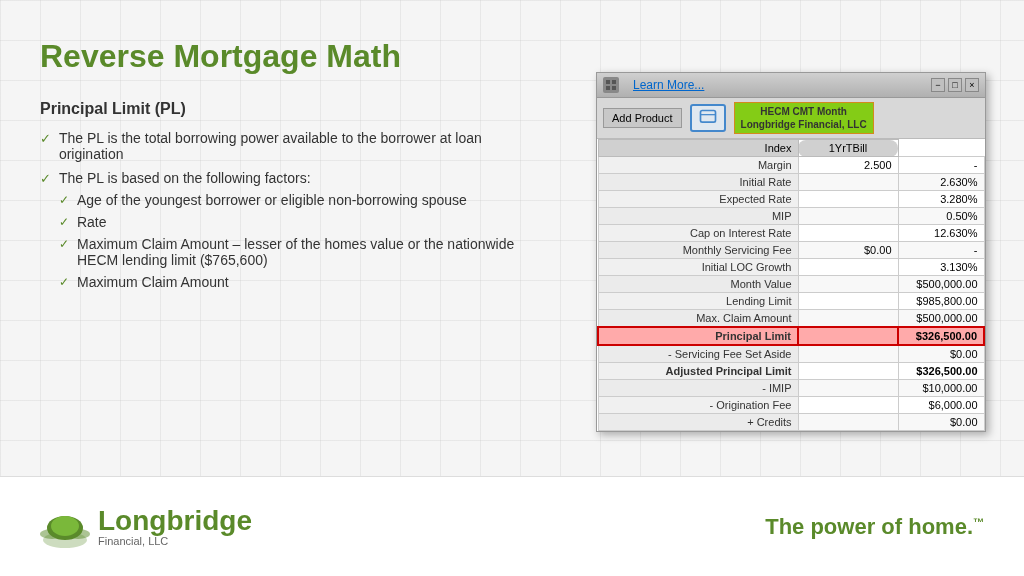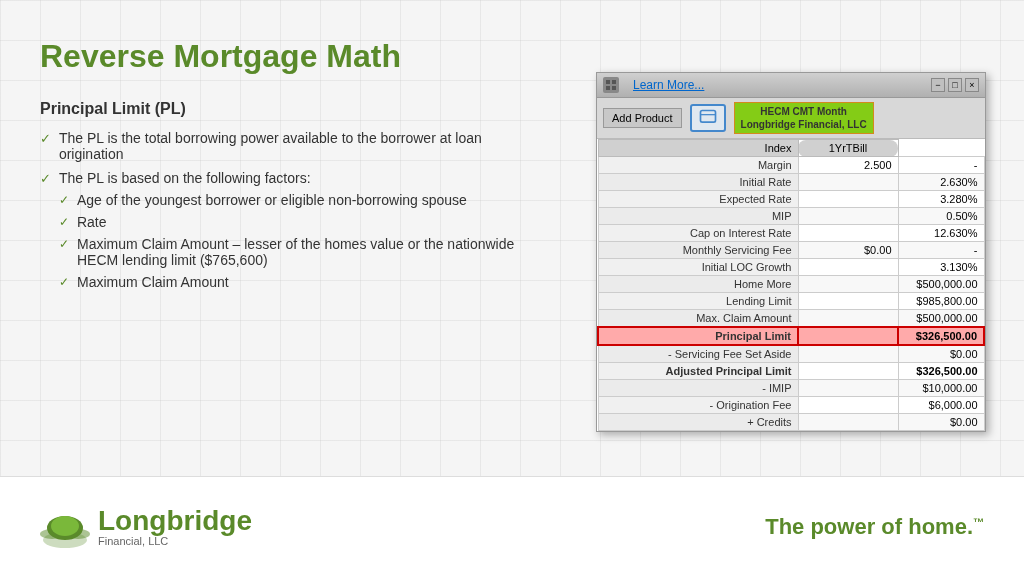--- a/index.html
+++ b/index.html
@@ -435,21 +435,21 @@
             <td class="row-label">Monthly Servicing Fee</td>
             <td style="text-align: right;">$0.00</td>
             <td>-</td>
           </tr>
           <tr>
             <td class="row-label">Initial LOC Growth</td>
             <td></td>
             <td>3.130%</td>
           </tr>
           <tr>
-            <td class="row-label">Home More</td>
+            <td class="row-label">Month Value</td>
             <td></td>
             <td>$500,000.00</td>
           </tr>
           <tr>
             <td class="row-label">Lending Limit</td>
             <td></td>
             <td>$985,800.00</td>
           </tr>
           <tr>
             <td class="row-label">Max. Claim Amount</td>

